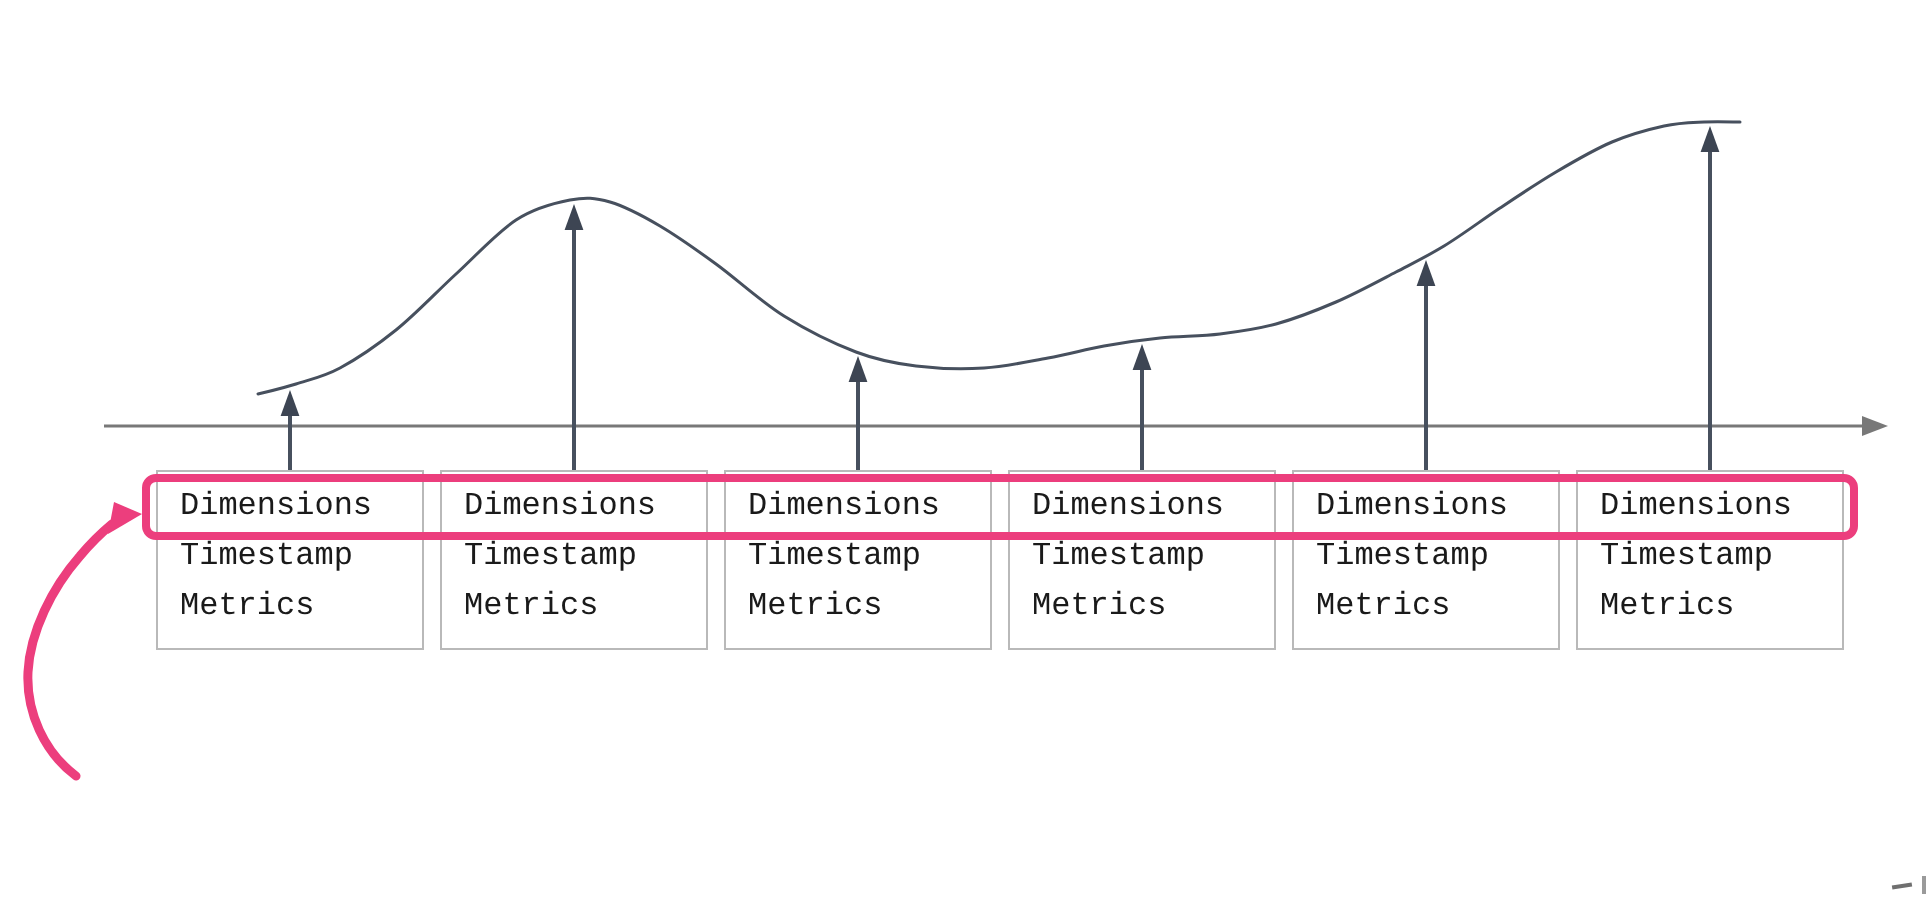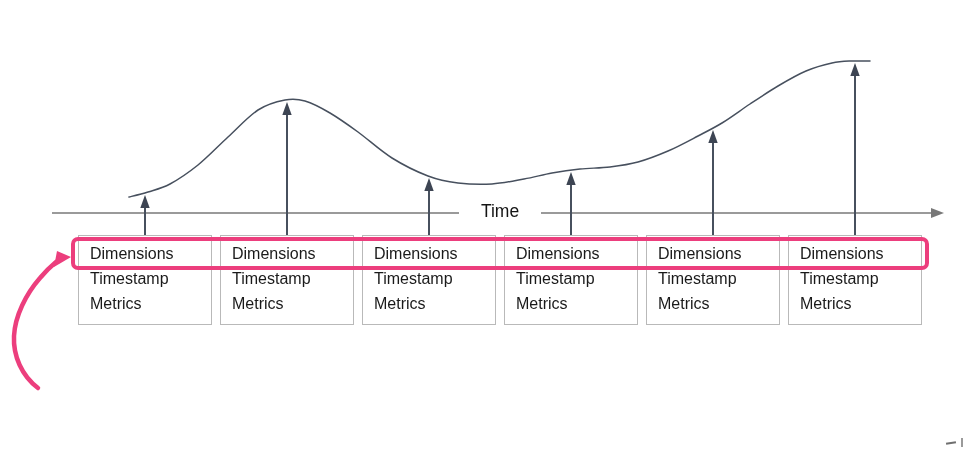--- a/index.html
+++ b/index.html
@@ -8,21 +8,21 @@
     font-family:"Liberation Sans", sans-serif; overflow:hidden;
   }
   #diagram-svg { position:absolute; left:0; top:0; z-index:1; }
 
   .time-label {
     position:absolute; left:459px; top:200px; width:82px; height:23px;
     background:#fff; z-index:2; text-align:center; line-height:23px;
     font-size:17.5px; color:#141414;
   }
 
-  #boxes-row { position:absolute; left:0; top:0; width:888px; height:450px; z-index:2; pointer-events:none; }
+  #boxes-row { position:absolute; left:0; top:0; width:888px; height:450px; z-index:2; pointer-events:none;font-family:Liberation Mono, monospace; }
   .record-box {
     position:absolute; top:235px; width:134px; height:90px; box-sizing:border-box;
     background:#fff; border:1px solid var(--box-border,#B9B9B9);
     padding:5px 0 0 11px;
   }
   .field-line { font-size:16px; line-height:25px; color:var(--text,#1A1A1A); white-space:nowrap; }
 
   .highlight {
     position:absolute; left:71px; top:237px; width:858px; height:33px;
     box-sizing:border-box; border:4px solid var(--pink,#EC3E7D);
@@ -64,21 +64,20 @@
       <line x1="571" y1="235" x2="571" y2="184" stroke="#47505E" stroke-width="2"></line>
       <polygon points="571,172 566.3,185 575.7,185" fill="#3D4553"></polygon>
       <line x1="713" y1="235" x2="713" y2="142" stroke="#47505E" stroke-width="2"></line>
       <polygon points="713,130 708.3,143 717.7,143" fill="#3D4553"></polygon>
       <line x1="855" y1="235" x2="855" y2="75" stroke="#47505E" stroke-width="2"></line>
       <polygon points="855,63 850.3,76 859.7,76" fill="#3D4553"></polygon>
       <path d="M 38 388 C 22 376, 13 356, 14 336 C 15 316, 26 294, 40 278 C 45 272, 50 267, 56 262" fill="none" stroke="#EC3E7D" stroke-width="4.5" stroke-linecap="round"></path>
       <polygon points="71,257 57,251 54,267" fill="#EC3E7D"></polygon>
     </svg>
 
-  <div class="time-label">Time</div>
 
   <div id="boxes-row">
       <div class="record-box" style="left: 78px;">
         <div class="field-line">Dimensions</div>
         <div class="field-line">Timestamp</div>
         <div class="field-line">Metrics</div>
       </div>
       <div class="record-box" style="left: 220px;">
         <div class="field-line">Dimensions</div>
         <div class="field-line">Timestamp</div>

